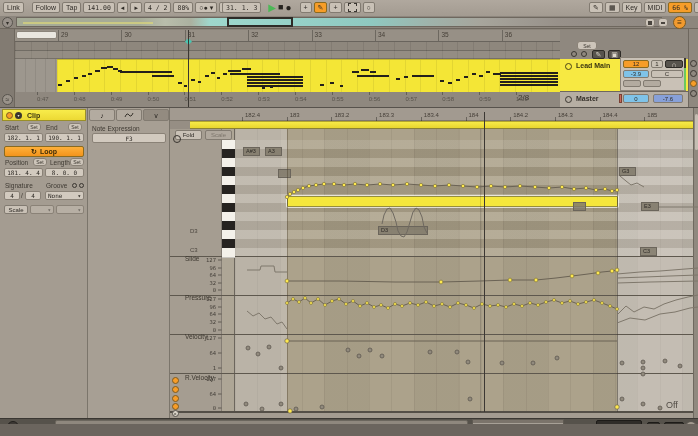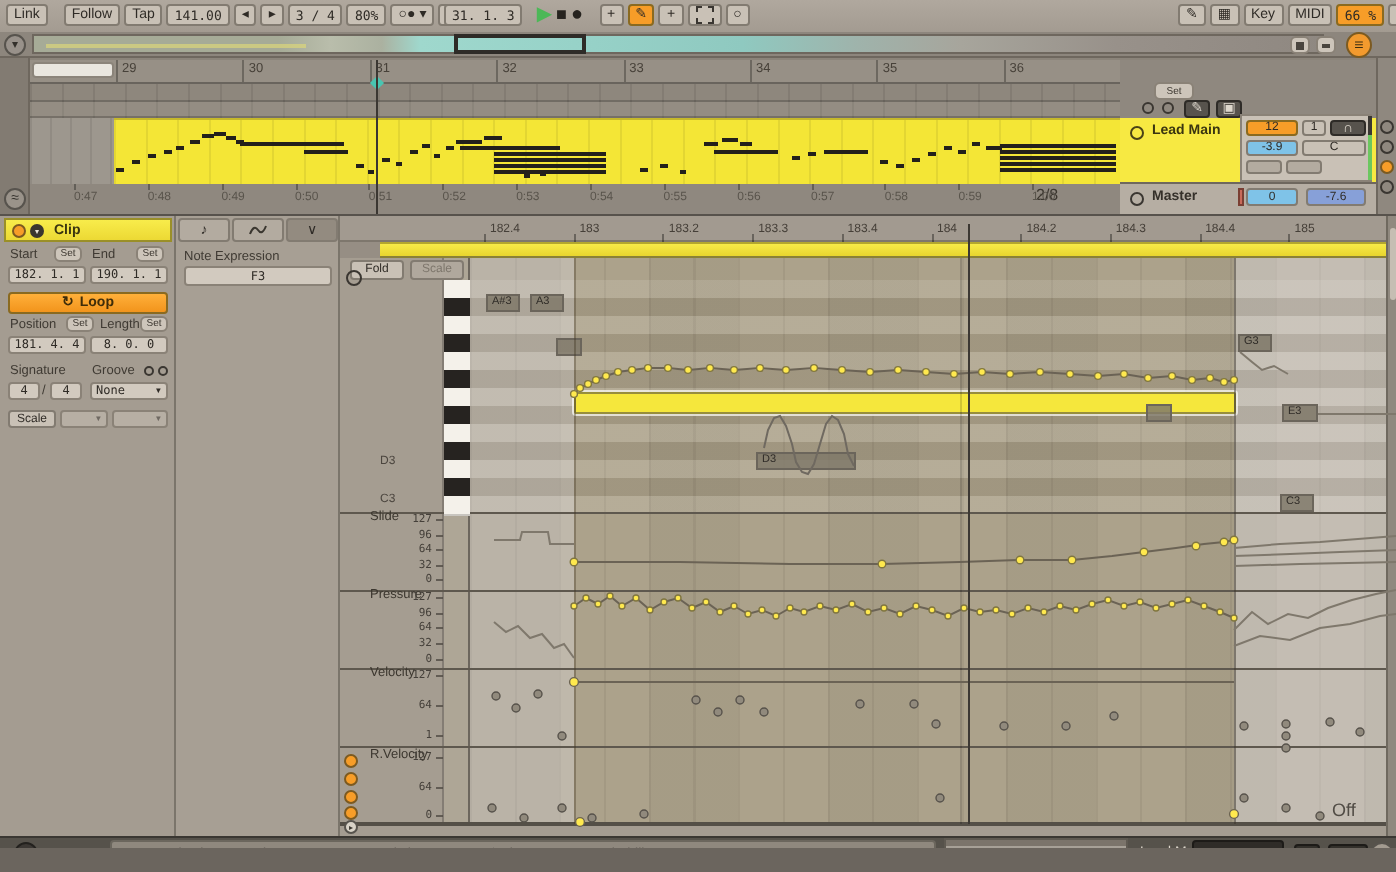--- a/index.html
+++ b/index.html
@@ -42,21 +42,21 @@
       <div class="chip">Link</div>
       <div class="chip" style="margin-left:6px">Follow</div>
       <div class="chip">Tap</div>
       <div class="chip mono">141.00</div>
       <div class="chip">
           <span class="glyph">◂</span>
         </div>
       <div class="chip">
           <span class="glyph">▸</span>
         </div>
-      <div class="chip mono">3 / 4</div>
+      <div class="chip mono">4 / 2</div>
       <div class="chip mono">80%</div>
       <div class="chip">
           <span class="glyph">○●</span>
           <span class="glyph">▾</span>
         </div>
       <div class="chip">
           <span>1 Bar</span>
           <span class="glyph">▾</span>
         </div>
     </div>

